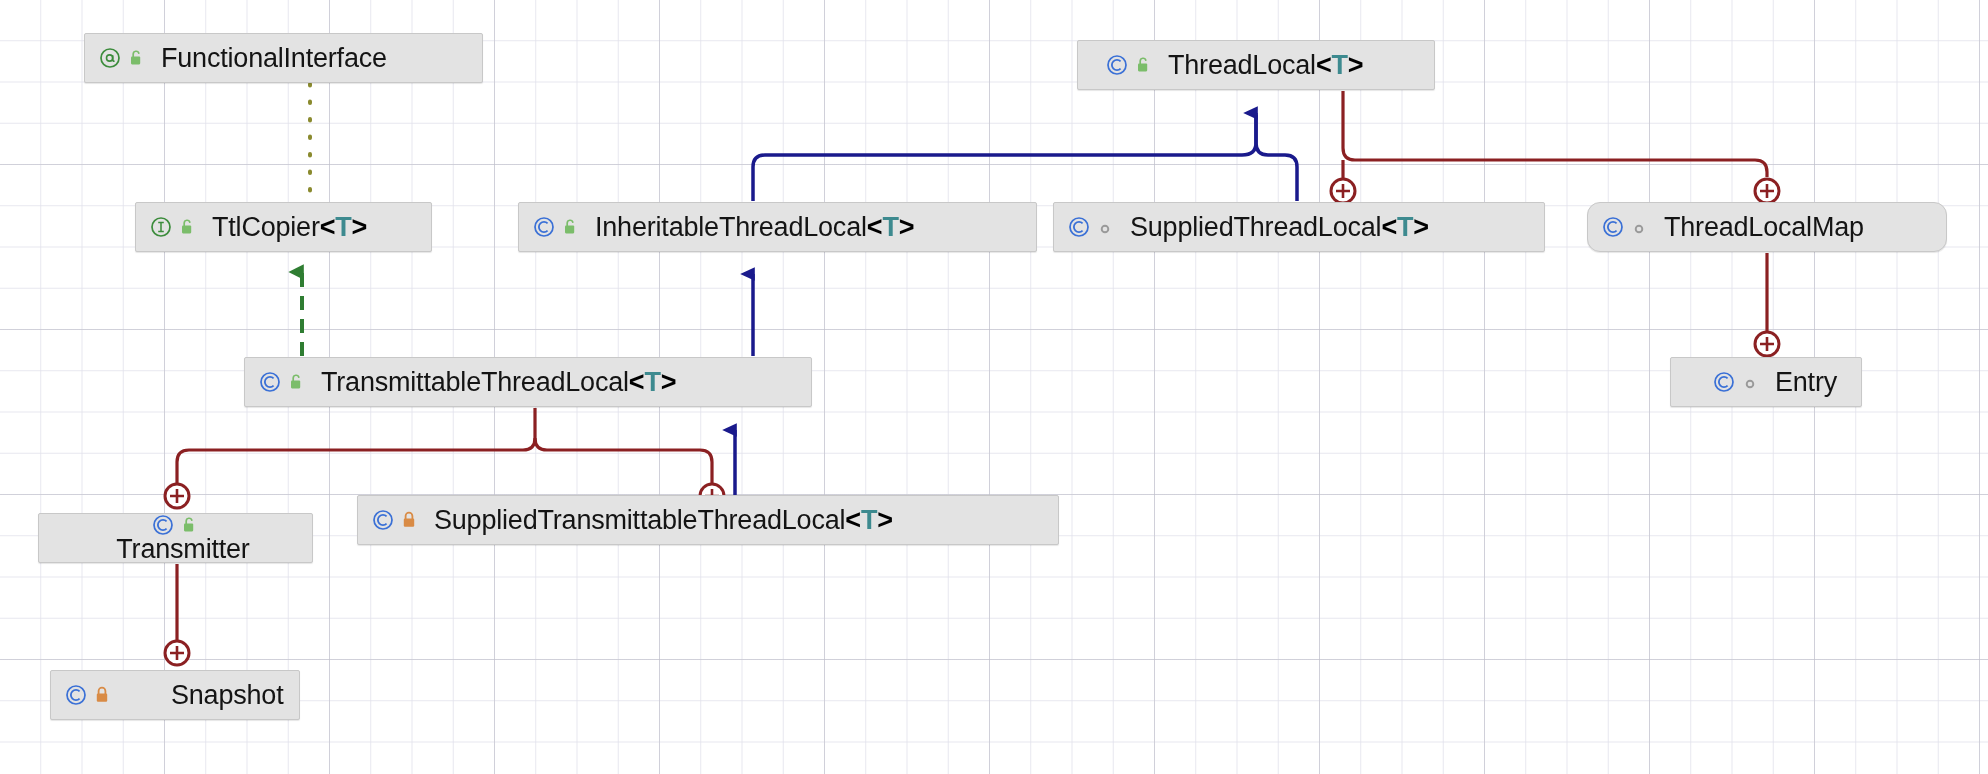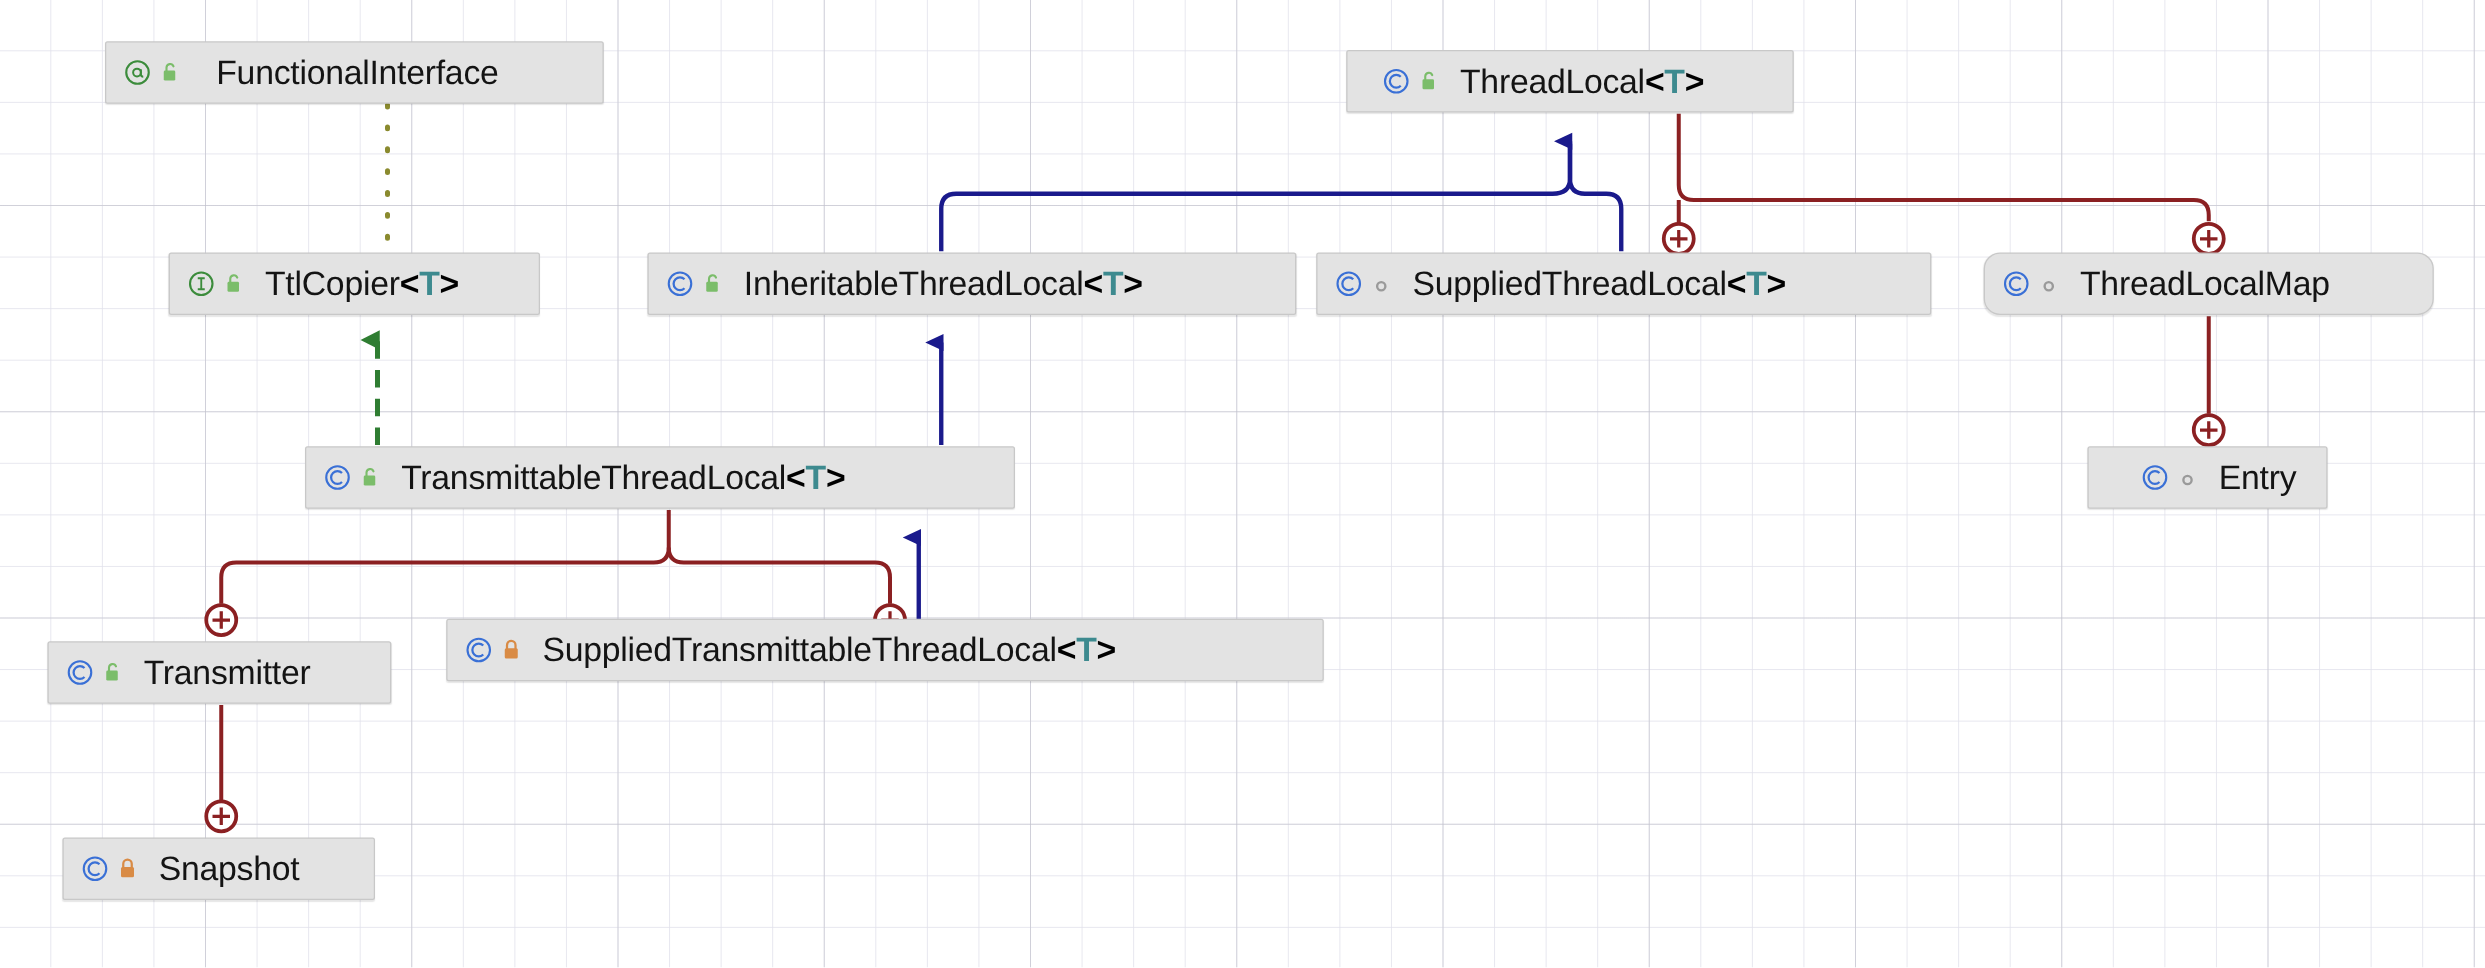--- a/index.html
+++ b/index.html
@@ -150,21 +150,21 @@
     </g>
 
     <g>
       <path d="M 177,564 L 177,640" stroke="#8b2022" stroke-width="3.2" fill="none"></path>
       <circle cx="177" cy="653" r="12" stroke="#8b2022" stroke-width="3" fill="#ffffff"></circle>
       <path d="M 170,653 L 184,653 M 177,646 L 177,660" stroke="#8b2022" stroke-width="2.6" fill="none"></path>
     </g>
   </svg>
 
   <div id="nodes">
-      <div class="node" style="left: 84px; top: 33px; width: 399px; height: 50px; background: rgb(227, 227, 227); border-color: rgb(200, 200, 200); gap: 12px;">
+      <div class="node" style="left: 84px; top: 33px; width: 399px; height: 50px; background: rgb(227, 227, 227); border-color: rgb(200, 200, 200);">
         <span class="gutter">
           <svg class="kind-icon" viewBox="0 0 22 22">
             <circle cx="11" cy="11" r="9" fill="none" stroke="#3c8c3c" stroke-width="1.7"></circle>
             <circle cx="10.6" cy="11" r="3.1" fill="none" stroke="#3c8c3c" stroke-width="1.6"></circle>
             <path d="M13.7 8.3 V12.4 q0 1.9 1.9 1.9" fill="none" stroke="#3c8c3c" stroke-width="1.6"></path>
           </svg>
           <svg class="vis-icon" viewBox="0 0 16 18">
             <path d="M5.2 7.6 V5.0 a2.9 2.9 0 0 1 5.6 -0.9" fill="none" stroke="#7bbd6a" stroke-width="1.7" stroke-linecap="round"></path>
             <rect x="3.0" y="7.4" width="9.2" height="8.0" rx="1.1" fill="#7bbd6a"></rect>
           </svg>
@@ -252,21 +252,21 @@
           <svg class="kind-icon" viewBox="0 0 22 22">
             <circle cx="11" cy="11" r="9" fill="none" stroke="#3a70d6" stroke-width="1.7"></circle>
             <path d="M14.6 7.4 A5.1 5.1 0 1 0 14.6 14.6" fill="none" stroke="#3a70d6" stroke-width="1.8"></path>
           </svg>
           <svg class="vis-icon" viewBox="0 0 16 18">
             <circle cx="8" cy="11" r="3.3" fill="none" stroke="#9a9a9a" stroke-width="1.9"></circle>
           </svg>
         </span>
         <span class="label"><span>Entry</span></span>
       </div>
-      <div class="node" style="left: 38px; top: 513px; width: 275px; height: 50px; background: rgb(227, 227, 227); border-color: rgb(200, 200, 200);">
+      <div class="node" style="left: 38px; top: 513px; width: 275px; height: 50px; background: rgb(227, 227, 227); border-color: rgb(200, 200, 200); flex-direction: column;">
         <span class="gutter">
           <svg class="kind-icon" viewBox="0 0 22 22">
             <circle cx="11" cy="11" r="9" fill="none" stroke="#3a70d6" stroke-width="1.7"></circle>
             <path d="M14.6 7.4 A5.1 5.1 0 1 0 14.6 14.6" fill="none" stroke="#3a70d6" stroke-width="1.8"></path>
           </svg>
           <svg class="vis-icon" viewBox="0 0 16 18">
             <path d="M5.2 7.6 V5.0 a2.9 2.9 0 0 1 5.6 -0.9" fill="none" stroke="#7bbd6a" stroke-width="1.7" stroke-linecap="round"></path>
             <rect x="3.0" y="7.4" width="9.2" height="8.0" rx="1.1" fill="#7bbd6a"></rect>
           </svg>
         </span>
@@ -278,21 +278,21 @@
             <circle cx="11" cy="11" r="9" fill="none" stroke="#3a70d6" stroke-width="1.7"></circle>
             <path d="M14.6 7.4 A5.1 5.1 0 1 0 14.6 14.6" fill="none" stroke="#3a70d6" stroke-width="1.8"></path>
           </svg>
           <svg class="vis-icon" viewBox="0 0 16 18">
             <path d="M4.6 7.8 V5.1 a3.4 3.4 0 0 1 6.8 0 V7.8" fill="none" stroke="#d98b45" stroke-width="1.8" stroke-linecap="round"></path>
             <rect x="2.8" y="7.6" width="10.4" height="8.2" rx="1.2" fill="#d98b45"></rect>
           </svg>
         </span>
         <span class="label"><span>SuppliedTransmittableThreadLocal</span><span class="generic">&lt;</span><span class="tparam">T</span><span class="generic">&gt;</span></span>
       </div>
-      <div class="node" style="left: 50px; top: 670px; width: 250px; height: 50px; background: rgb(227, 227, 227); border-color: rgb(200, 200, 200);">
+      <div class="node" style="left: 50px; top: 670px; width: 250px; height: 50px; background: rgb(227, 227, 227); border-color: rgb(200, 200, 200); gap: 44px;">
         <span class="gutter">
           <svg class="kind-icon" viewBox="0 0 22 22">
             <circle cx="11" cy="11" r="9" fill="none" stroke="#3a70d6" stroke-width="1.7"></circle>
             <path d="M14.6 7.4 A5.1 5.1 0 1 0 14.6 14.6" fill="none" stroke="#3a70d6" stroke-width="1.8"></path>
           </svg>
           <svg class="vis-icon" viewBox="0 0 16 18">
             <path d="M4.6 7.8 V5.1 a3.4 3.4 0 0 1 6.8 0 V7.8" fill="none" stroke="#d98b45" stroke-width="1.8" stroke-linecap="round"></path>
             <rect x="2.8" y="7.6" width="10.4" height="8.2" rx="1.2" fill="#d98b45"></rect>
           </svg>
         </span>

